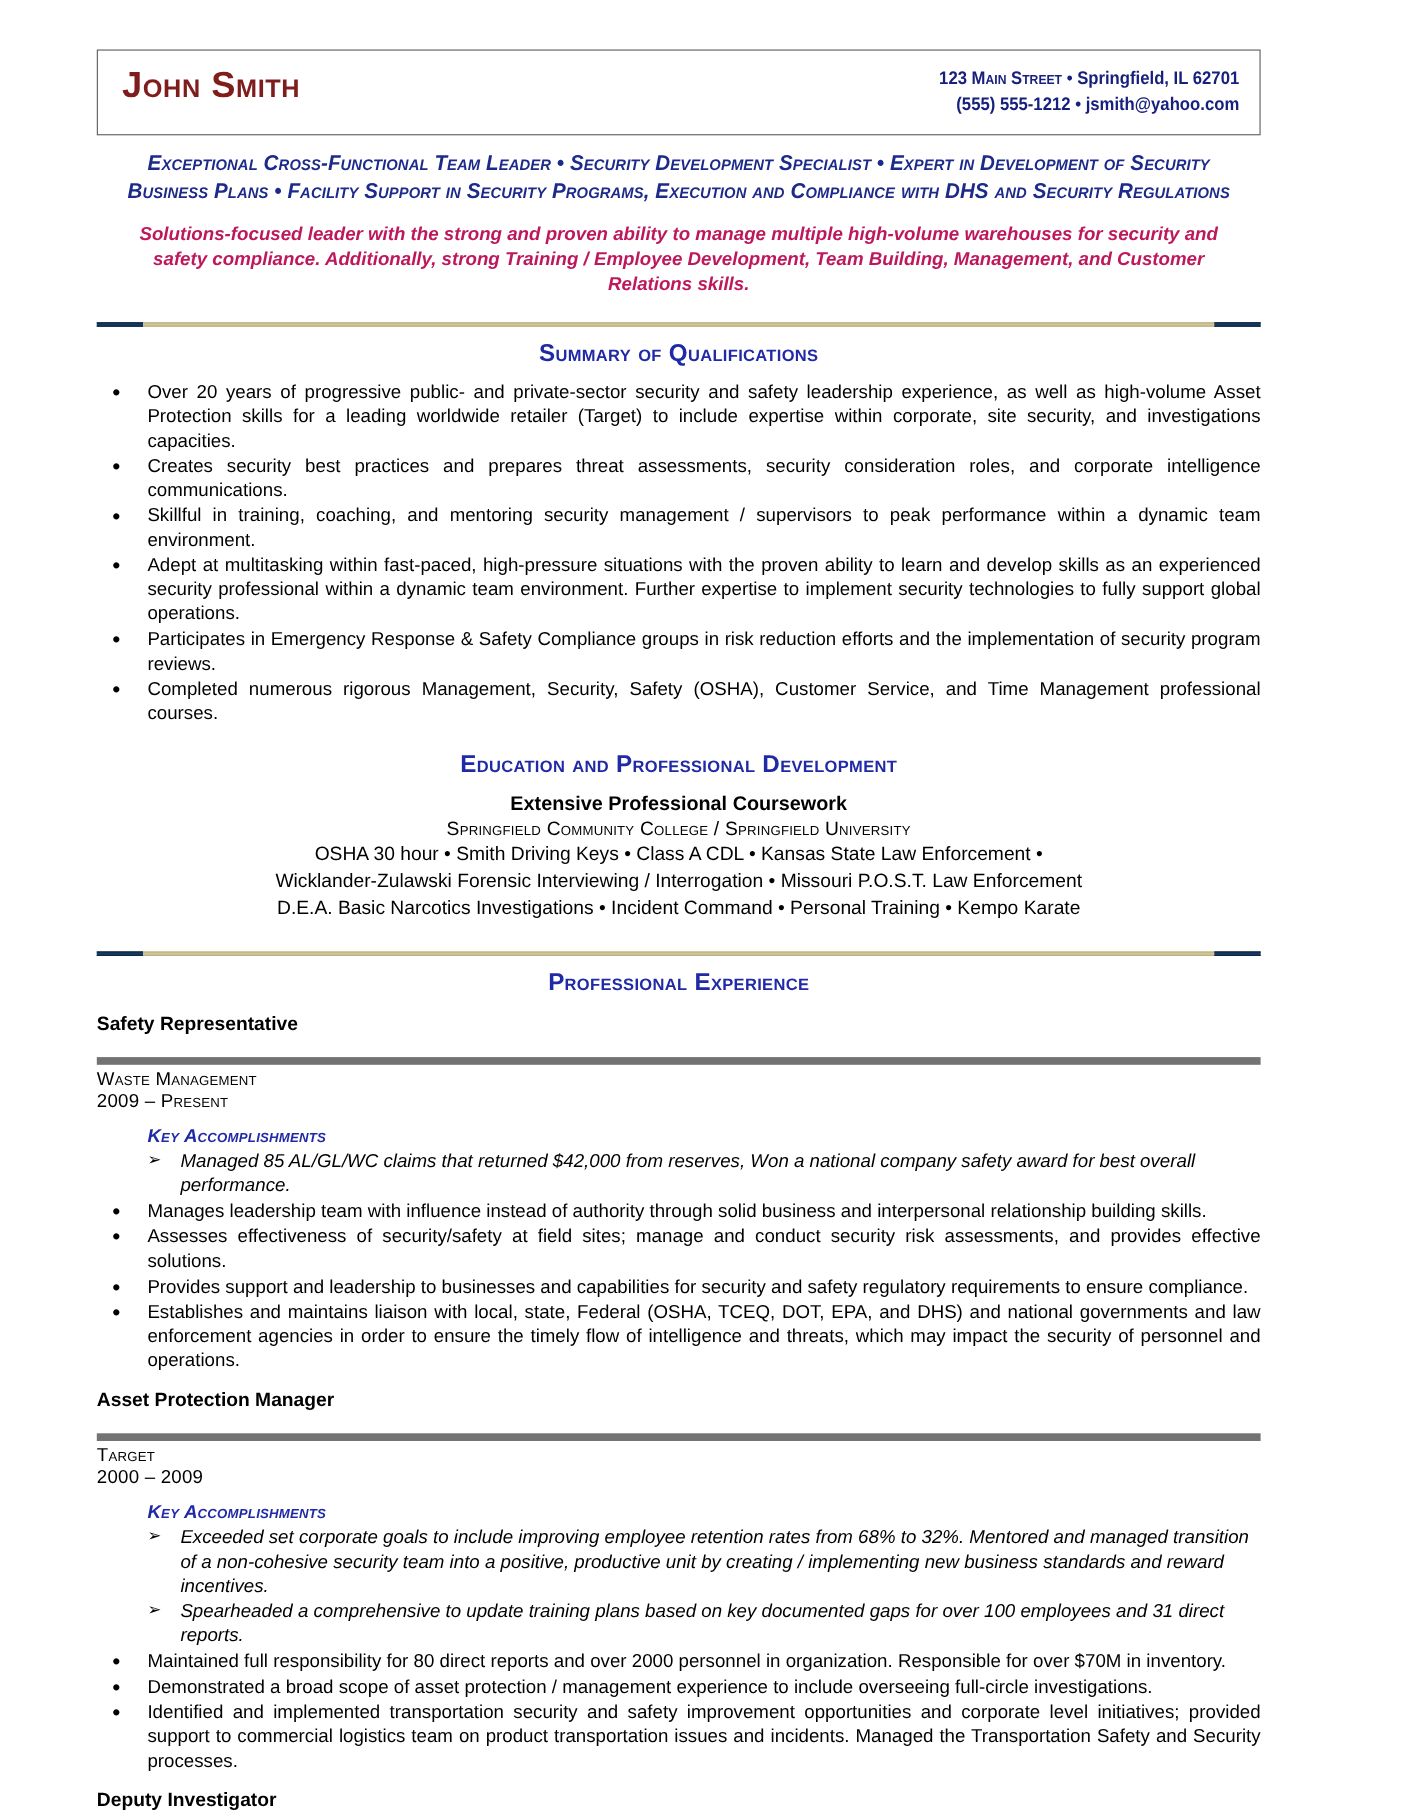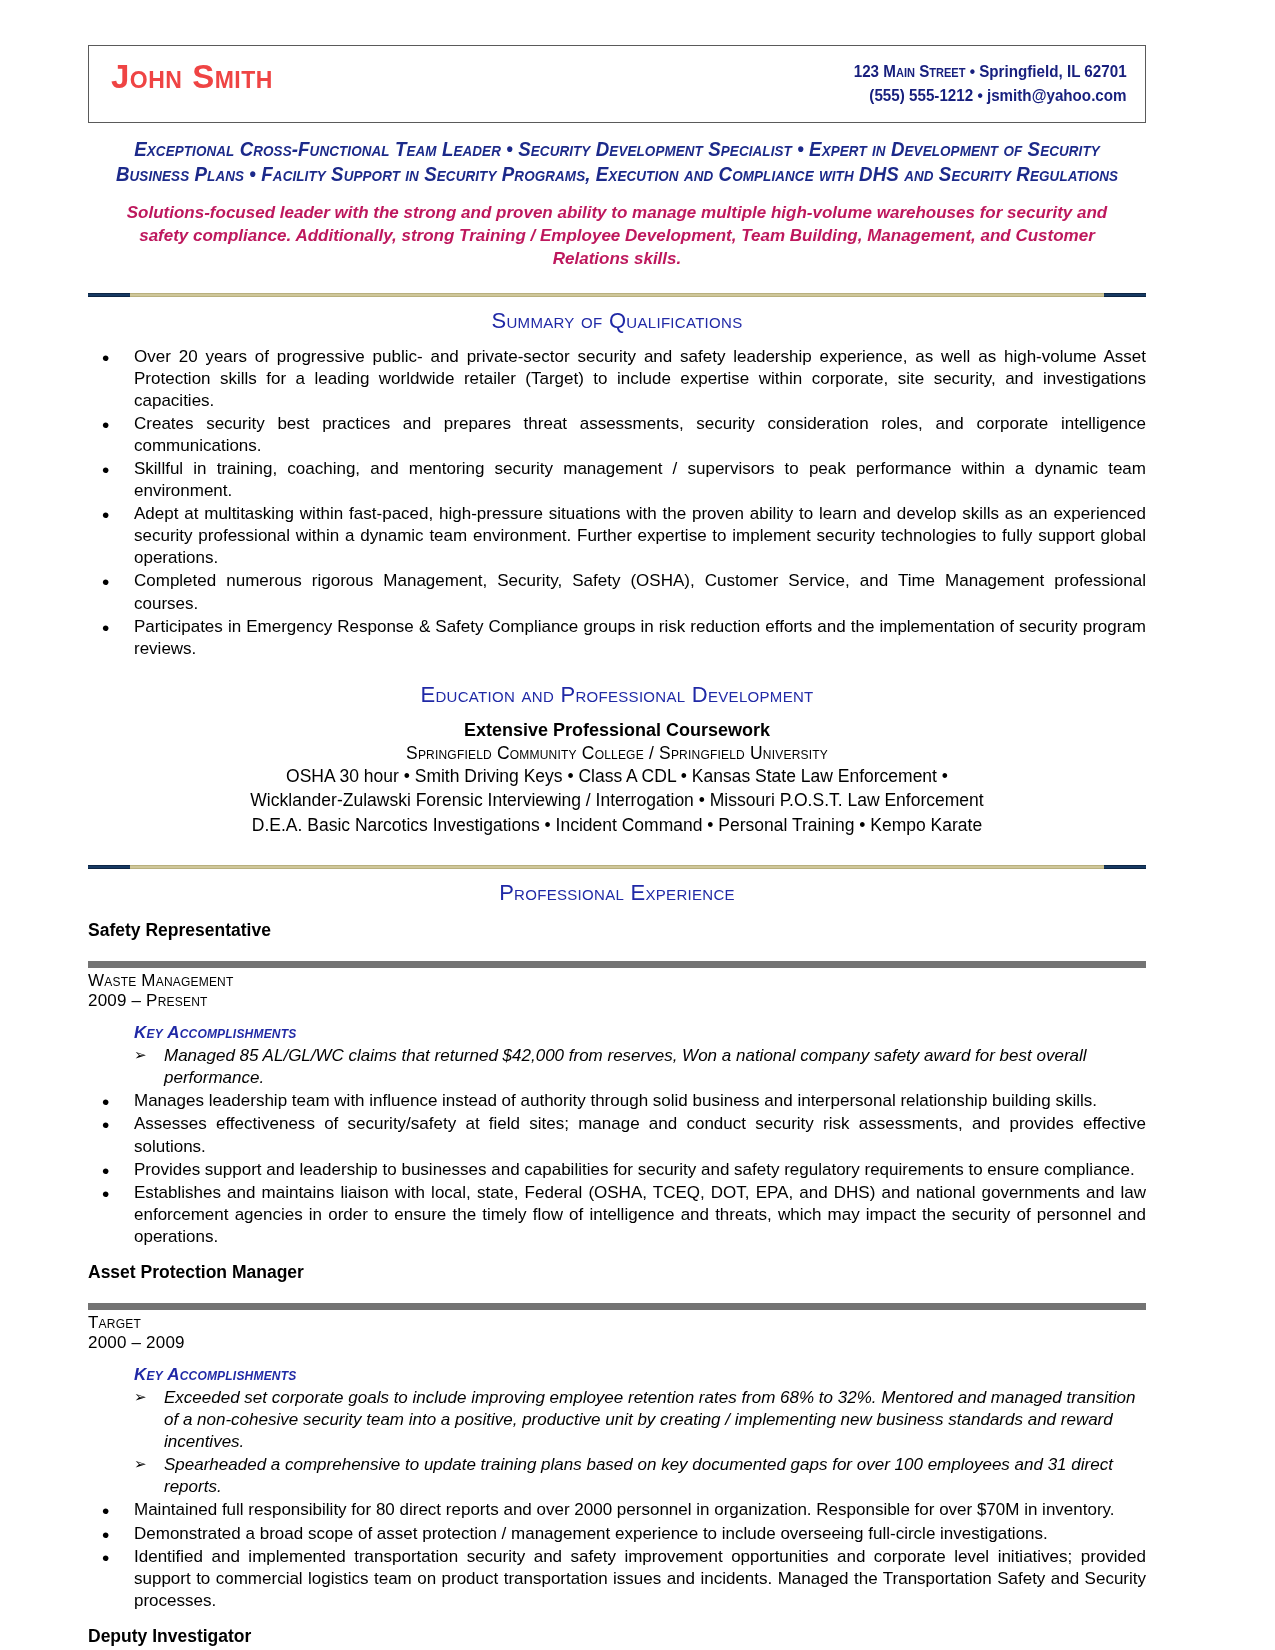--- a/index.html
+++ b/index.html
@@ -14,21 +14,21 @@
 
   
   .hdr-box{
     border:1px solid #5a5a5a;
     box-sizing:border-box;
     padding:14px 18px 10px 22px;
     display:flex; align-items:flex-start; justify-content:space-between;
     min-height:78px;
   }
   .name{
-    color:#ef4444;
+    color:#7f1d1d;
     font-weight:bold;
     font-size:33px;
     letter-spacing:0.5px;
     font-variant:small-caps;
     line-height:1.0;
     white-space:nowrap;
   }
   .contact{
     text-align:right;
     color:#18207e;
@@ -84,21 +84,21 @@
     border-top:1px solid #0d2644;
     border-bottom:1px solid #0d2644;
     box-sizing:border-box;
   }
   .divider .cap.l{left:0;}
   .divider .cap.r{right:0;}
 
   
   .sec-head{
     color:#2029a6;
-    font-weight:normal;
+    font-weight:bold;
     font-variant:small-caps;
     font-size:22px;
     text-align:center;
     letter-spacing:0.3px;
     margin:10px 0 12px 0;
   }
   .sec-head.tight{margin-top:22px;}
 
   
   ul.blt{
@@ -225,22 +225,22 @@
       <div class="cap r"></div>
     </div>
 
     <div class="sec-head">Summary of Qualifications</div>
 
     <ul class="blt" id="qual-list">
         <li>Over 20 years of progressive public- and private-sector security and safety leadership experience, as well as high-volume Asset Protection skills for a leading worldwide retailer (Target) to include expertise within corporate, site security, and investigations capacities.</li>
         <li>Creates security best practices and prepares threat assessments, security consideration roles, and corporate intelligence communications.</li>
         <li>Skillful in training, coaching, and mentoring security management / supervisors to peak performance within a dynamic team environment.</li>
         <li>Adept at multitasking within fast-paced, high-pressure situations with the proven ability to learn and develop skills as an experienced security professional within a dynamic team environment. Further expertise to implement security technologies to fully support global operations.</li>
+        <li>Participates in Emergency Response &amp; Safety Compliance groups in risk reduction efforts and the implementation of security program reviews.</li>
         <li>Completed numerous rigorous Management, Security, Safety (OSHA), Customer Service, and Time Management professional courses.</li>
-        <li>Participates in Emergency Response &amp; Safety Compliance groups in risk reduction efforts and the implementation of security program reviews.</li>
       </ul>
 
     <div class="sec-head tight">Education and Professional Development</div>
 
     <div class="edu-h">Extensive Professional Coursework</div>
     <div class="edu-s">Springfield Community College / Springfield University</div>
 
     <div id="cert-lines">
         <div class="cert-line">OSHA 30 hour • Smith Driving Keys • Class A CDL • Kansas State Law Enforcement •</div>
         <div class="cert-line">Wicklander-Zulawski Forensic Interviewing / Interrogation • Missouri P.O.S.T. Law Enforcement</div>

